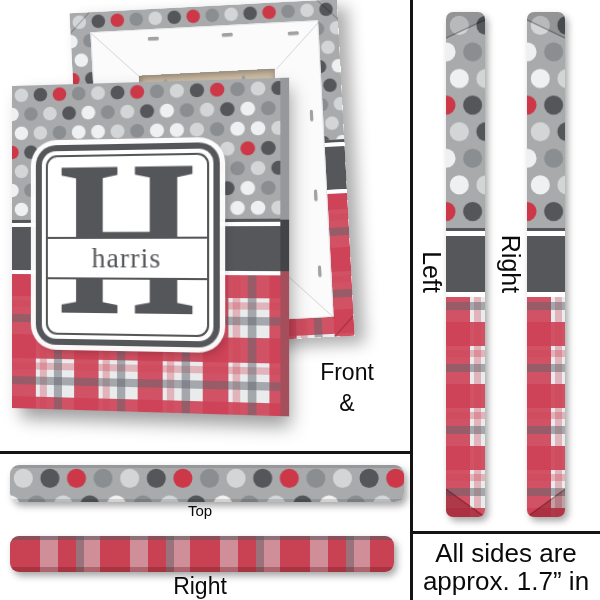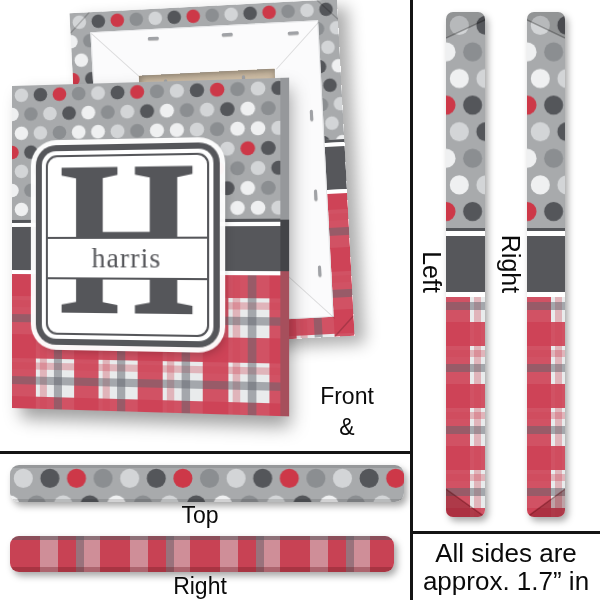--- a/index.html
+++ b/index.html
@@ -51,22 +51,22 @@
   
   .strip{border-radius:7px;overflow:hidden;box-shadow:3px 4px 7px rgba(0,0,0,.35);}
   #top-strip{left:10px;top:465px;width:394px;height:37px;border-radius:9px;}
   #bottom-strip{left:10px;top:536px;width:384px;height:36px;border-radius:9px;}
   #left-strip{left:446px;top:12px;width:39px;height:505px;}
   #right-strip{left:527px;top:12px;width:38px;height:505px;}
   .strip svg{display:block;}
 
   
   .label{position:absolute;text-align:center;color:#0a0a0a;}
-  #front-back-label{left:292px;top:357px;width:110px;font-size:23px;line-height:31px;margin-top:24px;}
-  #top-label{left:150px;top:502px;width:100px;font-size:23px;}
+  #front-back-label{left:292px;top:357px;width:110px;font-size:23px;line-height:31px;}
+  #top-label{left:150px;top:502px;width:100px;font-size:15px;}
   #bottom-label{left:150px;top:573px;width:100px;font-size:23px;}
   #left-label{left:402px;top:258px;width:60px;height:28px;font-size:25px;transform:rotate(90deg);
               display:flex;align-items:center;justify-content:center;}
   #right-label{left:476px;top:250px;width:70px;height:28px;font-size:25px;transform:rotate(90deg);
                display:flex;align-items:center;justify-content:center;}
   #size-note{left:412px;top:539px;width:188px;font-size:26px;line-height:28px;}
 </style>
 </head>
 <body>
 

